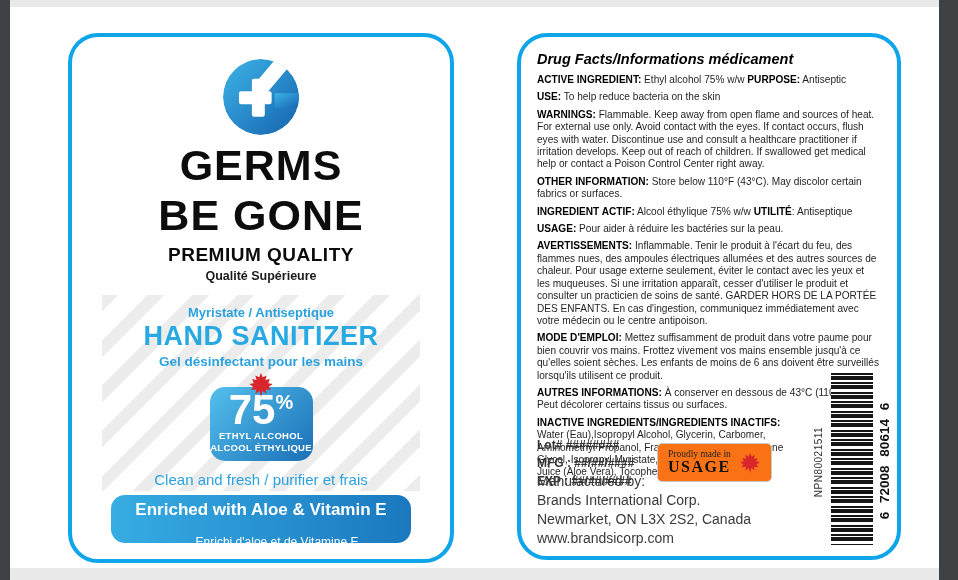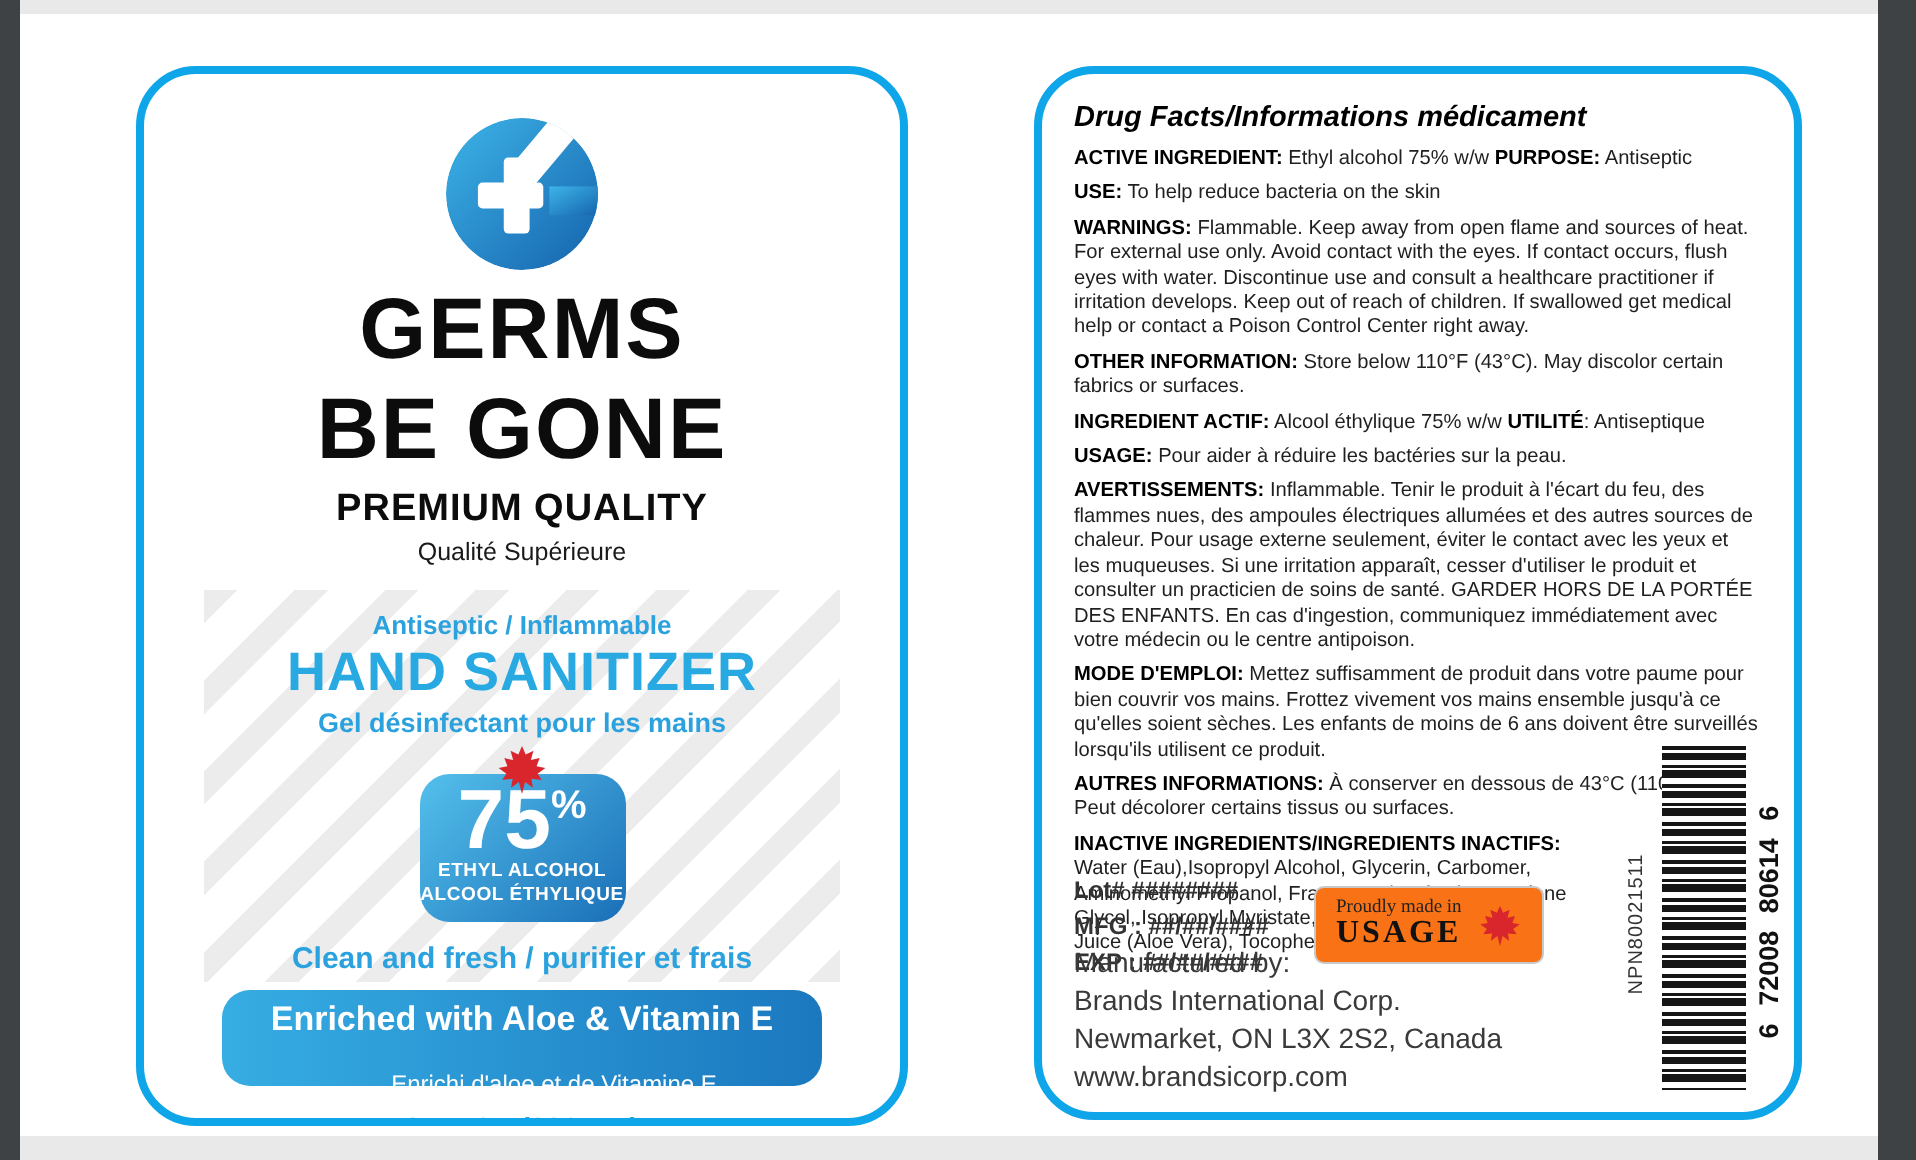--- a/index.html
+++ b/index.html
@@ -11,33 +11,33 @@
   .strip-bottom{position:absolute;left:10px;right:19px;bottom:0;height:12px;background:#e9e9e9;}
 
   .panel{position:absolute;background:#fff;border:4px solid #0ea5e9;border-radius:30px;box-sizing:border-box;}
   .front{left:68px;top:33px;width:386px;height:530px;text-align:center;overflow:hidden;}
   .facts{left:517px;top:33px;width:384px;height:527px;padding:12px 18px 0 16px;text-align:left;overflow:hidden;}
 
   
   .logo{margin-top:22px;line-height:0;}
   .brand{font-size:43px;font-weight:800;letter-spacing:1px;line-height:0.93;color:#0c0c0c;margin-top:10px;}
   .premium{font-size:19px;font-weight:800;letter-spacing:.5px;color:#0c0c0c;margin-top:9px;}
-  .premium-fr{font-size:12.5px;font-weight:400;color:#1a1a1a;margin-top:3px;}
+  .premium-fr{font-size:12.5px;font-weight:700;color:#1a1a1a;margin-top:3px;}
   .stripes{margin:12px auto 0;width:318px;height:196px;box-sizing:border-box;padding-top:10px;
            background:repeating-linear-gradient(135deg,#ececec 0 12px,#ffffff 12px 32px);}
   .antiseptic{font-size:13px;font-weight:700;color:#2ba2de;}
   .hand{font-size:27px;font-weight:800;letter-spacing:.5px;color:#29a9e1;margin-top:1px;}
   .gel{font-size:13.5px;font-weight:700;color:#2ba2de;margin-top:2px;}
   .leaf-top{height:22px;margin-top:3px;margin-bottom:-7px;position:relative;z-index:2;line-height:0;}
   .badge75{width:103px;height:74px;margin:0 auto;border-radius:15px;position:relative;z-index:1;
            background:linear-gradient(135deg,#54c0ec 0%,#1a6fb7 100%);padding-top:3px;box-sizing:border-box;}
   .pct{font-size:42px;font-weight:800;color:#fff;line-height:.95;}
   .pct sup{font-size:20px;}
   .alc{font-size:9.5px;font-weight:700;color:#fff;letter-spacing:.3px;line-height:1.25;}
-  .tagline{font-size:15px;font-weight:700;color:#2ba2de;margin-top:10px;}
+  .tagline{font-size:15px;font-weight:400;color:#2ba2de;margin-top:10px;}
   .banner{width:300px;height:48px;margin:4px auto 0;border-radius:14px;color:#fff;box-sizing:border-box;padding-top:5px;
           background:linear-gradient(90deg,#36ade3 0%,#1b78bf 100%);}
   .b1{font-size:17px;font-weight:800;}
   .b2{font-size:12px;margin-top:15px;padding-left:32px;}
   .volume{font-size:14.5px;font-weight:700;color:#2ba2de;margin-top:14px;}
 
   
   .df-title{font-size:14.5px;font-style:italic;font-weight:700;color:#000;margin:2px 0 7px 0;}
   p.df{font-size:10.1px;line-height:1.23;color:#1f1f1f;margin:0 0 5px 0;}
   p.df b, p.inactive b{font-weight:700;color:#000;}
@@ -89,21 +89,21 @@
           <rect x="21" y="42.5" width="43" height="17" rx="3" fill="#fff"></rect>
         </g>
       </svg>
     </div>
     <div class="brand">GERMS</div>
     <div class="brand">BE GONE</div>
     <div class="premium">PREMIUM QUALITY</div>
     <div class="premium-fr">Qualité Supérieure</div>
 
     <div class="stripes">
-      <div class="antiseptic">Antiseptic / Inflammable</div>
+      <div class="antiseptic">Myristate / Antiseptique</div>
       <div class="hand">HAND SANITIZER</div>
       <div class="gel">Gel désinfectant pour les mains</div>
       <div class="leaf-top">
         <svg width="30" height="26" viewBox="0 0 100 100">
             <use href="#mlleaf" fill="#d8262c"></use>
           </svg>
       </div>
       <div class="badge75">
         <div class="pct"><span>75</span><sup>%</sup></div>
         <div class="alc">ETHYL ALCOHOL</div>

